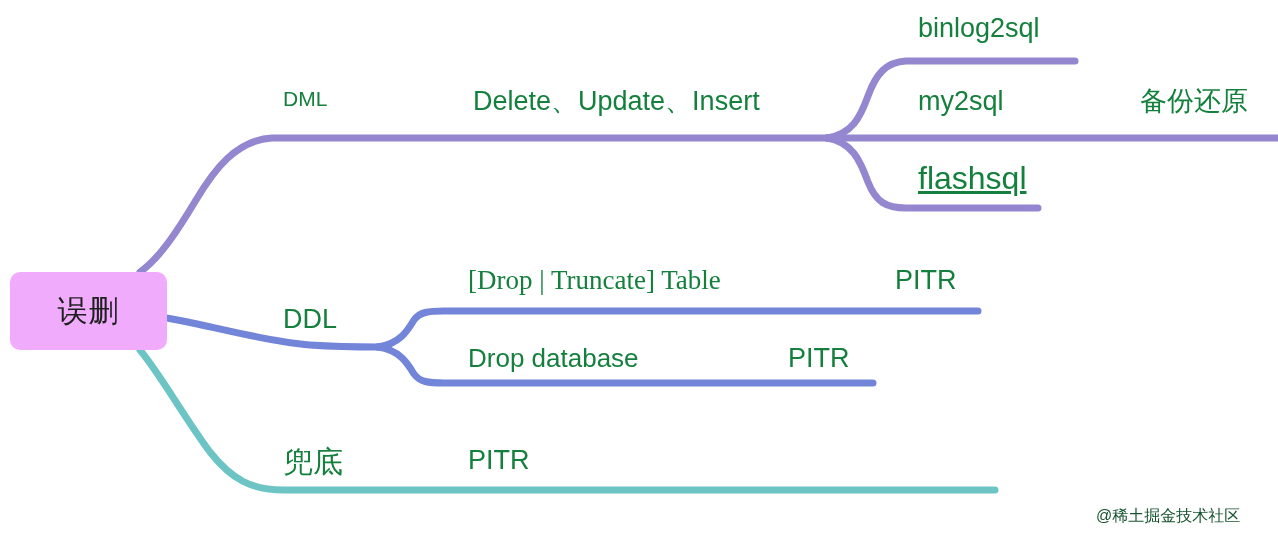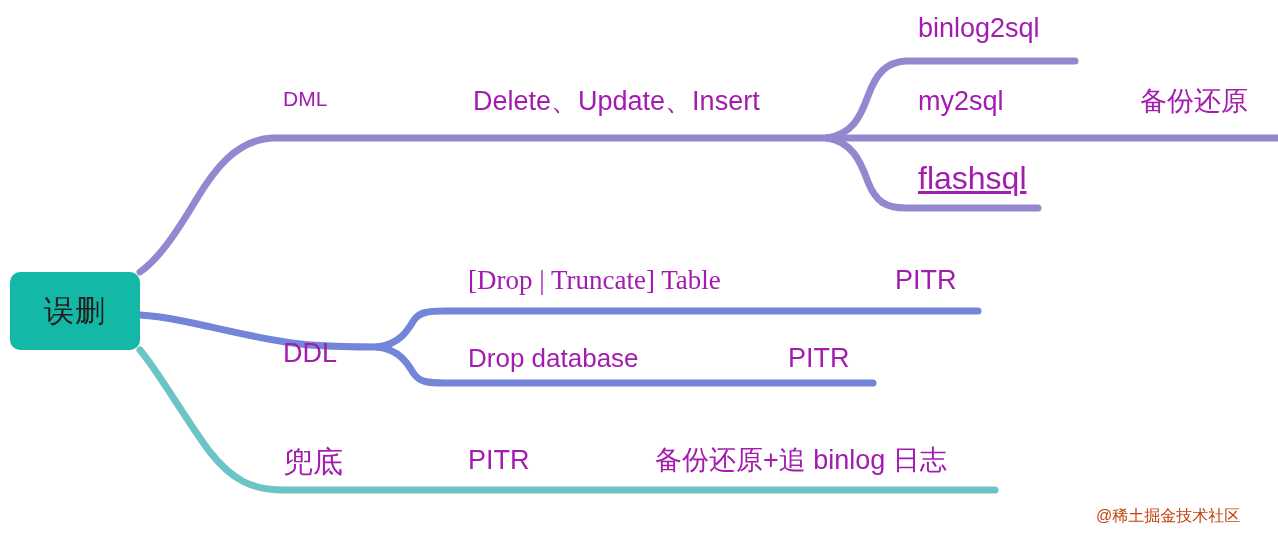--- a/index.html
+++ b/index.html
@@ -21,60 +21,60 @@
     position: absolute;
     left: 0;
     top: 0;
     width: 1278px;
     height: 536px;
   }
   .node-root {
     position: absolute;
     left: 10px;
     top: 272px;
-    width: 130px;
+    width: 157px;
     height: 78px;
-    background: #14b8a6;
+    background: #f0abfc;
     border-radius: 10px;
     display: flex;
     align-items: center;
     justify-content: center;
     font-size: 30px;
     color: #1f1f1f;
     letter-spacing: 1px;
   }
   .lbl {
     position: absolute;
-    color: #a21caf;
+    color: #15803d;
     white-space: nowrap;
     line-height: 1;
   }
   .lbl-dml      { left: 283px;  top: 88px;  font-size: 21px; }
   .lbl-dmlops   { left: 473px;  top: 88px;  font-size: 27px; text-align: center; }
   .lbl-binlog   { left: 918px;  top: 15px;  font-size: 27px; }
   .lbl-my2sql   { left: 918px;  top: 88px;  font-size: 27px; }
   .lbl-flashsql { left: 918px;  top: 162px; font-size: 32px; text-decoration: underline; }
   .lbl-recom    { left: 1140px; top: 88px;  font-size: 27px; }
 
-  .lbl-ddl      { left: 283px;  top: 306px; font-size: 27px; margin-top: 34px; }
+  .lbl-ddl      { left: 283px;  top: 306px; font-size: 27px; }
   .lbl-droptbl  { left: 468px;  top: 267px; font-size: 27px; font-family: Liberation Serif, serif; }
   .lbl-pitr1    { left: 895px;  top: 267px; font-size: 27px; }
   .lbl-dropdb   { left: 468px;  top: 345px; font-size: 26px; }
   .lbl-pitr2    { left: 788px;  top: 345px; font-size: 27px; }
 
   .lbl-doudi    { left: 283px;  top: 447px; font-size: 30px; }
   .lbl-pitr3    { left: 468px;  top: 447px; font-size: 27px; }
   .lbl-backup   { left: 655px;  top: 447px; font-size: 27px; }
 
   .watermark {
     position: absolute;
     left: 1096px;
     top: 506px;
     font-size: 16px;
-    color: #c2410c;
+    color: #14532d;
     white-space: nowrap;
   }
 </style>
 </head>
 <body>
 
 <div id="canvas">
 
   <svg id="branches" viewBox="0 0 1278 536" xmlns="http://www.w3.org/2000/svg">
 
@@ -108,17 +108,16 @@
   <div class="lbl lbl-recom">备份还原</div>
 
   <div class="lbl lbl-ddl">DDL</div>
   <div class="lbl lbl-droptbl">[Drop | Truncate] Table</div>
   <div class="lbl lbl-pitr1">PITR</div>
   <div class="lbl lbl-dropdb">Drop database</div>
   <div class="lbl lbl-pitr2">PITR</div>
 
   <div class="lbl lbl-doudi">兜底</div>
   <div class="lbl lbl-pitr3">PITR</div>
-  <div class="lbl lbl-backup">备份还原+追 binlog 日志</div>
 
   <div class="watermark">@稀土掘金技术社区</div>
 
 </div>
 
 </body></html>

